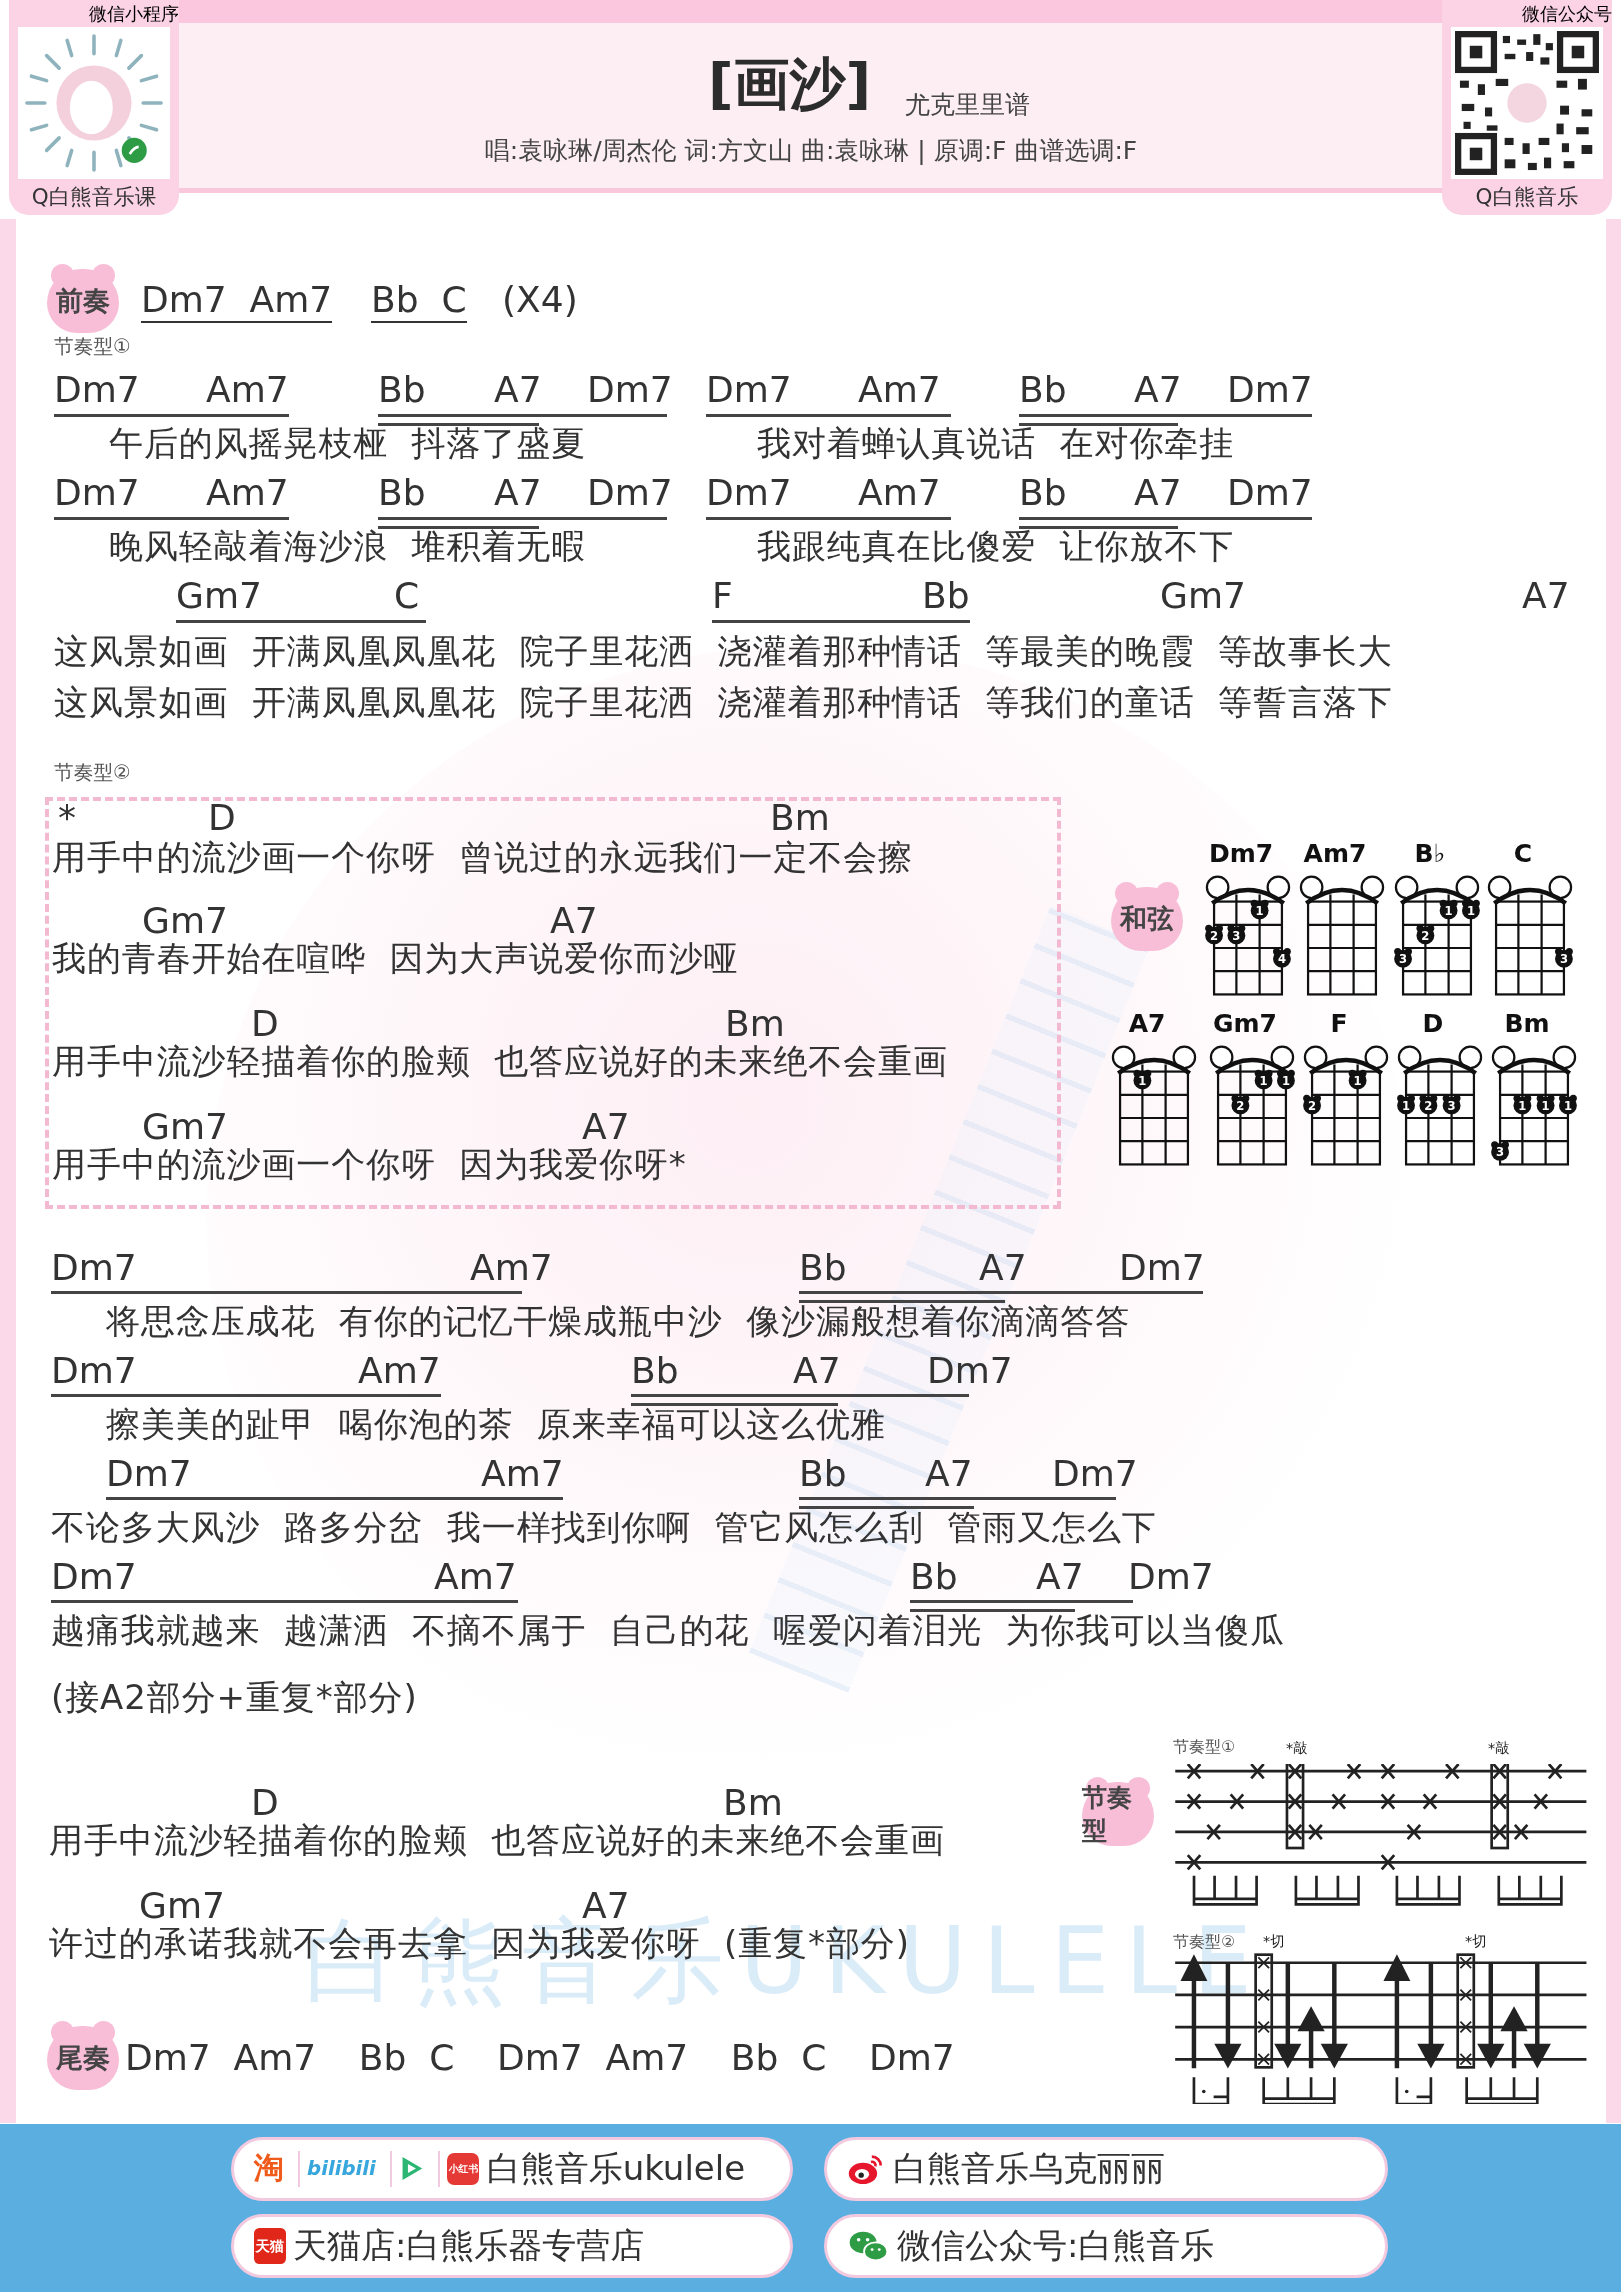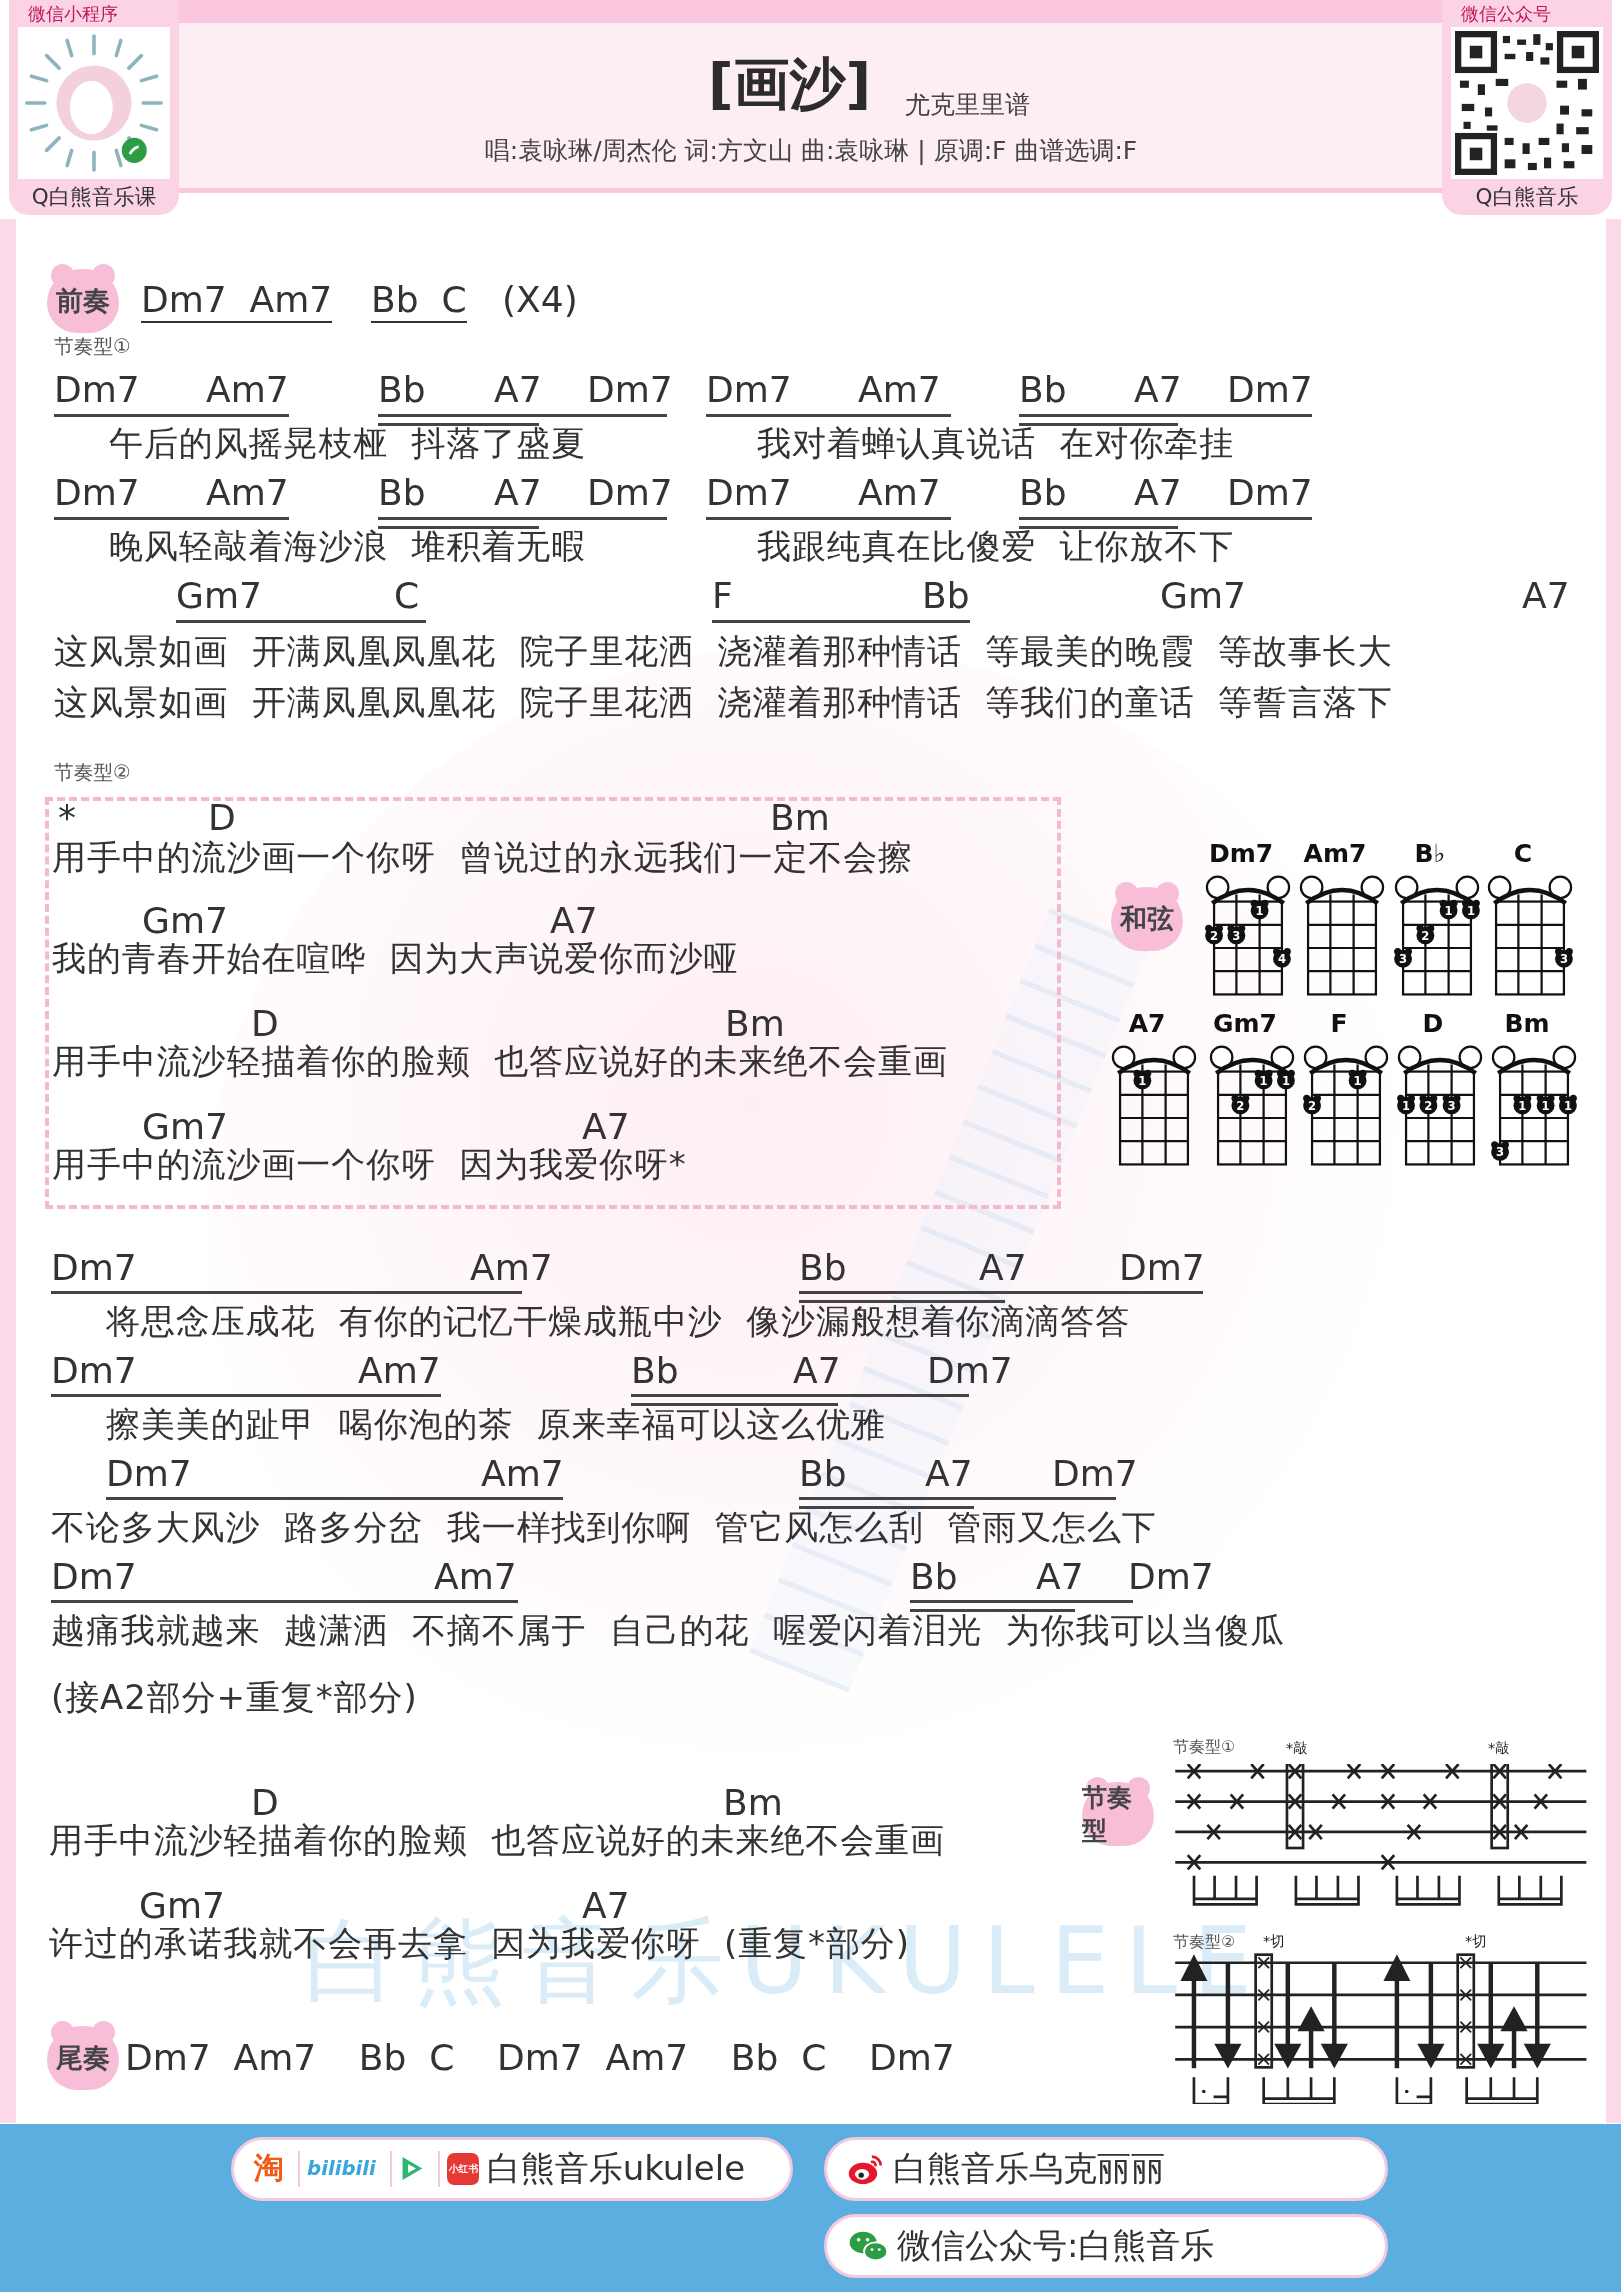--- a/index.html
+++ b/index.html
@@ -46,22 +46,22 @@
     position: absolute; left: 54px; top: 23px; width: 1522px; height: 170px;
     background: #fdeef4; border-bottom: 5.4px solid #f9c8dc;
   }
   .qr-box {
     position: absolute; top: 0; width: 170px; height: 215px;
     background: #fbd3e4; border-radius: 0 0 19.7px 19.7px;
   }
   .qr-box.left { left: 9px; }
   .qr-box.right { left: 1442px; }
   .qr-label {
-    position: absolute; top: 1.8px; left: 0; width: 100%; text-align: left;
-    font-size: 18px; color: #be185d; padding-left: 19px;
+    position: absolute; top: 1.8px; left: 0; width: 100%; text-align: right;
+    font-size: 18px; color: #000000; padding-left: 19px;
   }
   .qr-img {
     position: absolute; left: 9px; top: 27px; width: 152px; height: 152px;
     background: #fff;
   }
   .qr-search {
     position: absolute; bottom: 3.6px; left: 0; width: 100%; text-align: center;
     font-size: 21.5px; color: #333;
   }
   .title {
@@ -716,20 +716,24 @@
   <div class="pill" style="left:824px; top:12.5px; width:564px;">
     <svg class="ic ic-weibo" viewBox="0 0 44 40">
         <ellipse cx="18" cy="25" rx="16" ry="12" fill="#e6162d"></ellipse>
         <ellipse cx="17" cy="26" rx="8" ry="6" fill="#fff"></ellipse>
         <circle cx="16" cy="27" r="3" fill="#222"></circle>
         <path d="M28 6 a10 10 0 0 1 10 10" stroke="#e6162d" stroke-width="3" fill="none"></path>
         <path d="M27 12 a4 4 0 0 1 5 5" stroke="#e6162d" stroke-width="3" fill="none"></path>
       </svg>
     <span>白熊音乐乌克丽丽</span>
   </div>
+  <div class="pill" style="left:231px; top:90px; width:562px;">
+    <span class="ic ic-tmall">天猫</span>
+    <span>天猫店:白熊乐器专营店</span>
+  </div>
   <div class="pill" style="left:824px; top:90px; width:564px;">
     <svg class="ic ic-wechat" viewBox="0 0 48 40">
         <ellipse cx="18" cy="16" rx="15" ry="12" fill="#2e9b45"></ellipse>
         <ellipse cx="32" cy="26" rx="13" ry="10" fill="#2e9b45" stroke="#fff" stroke-width="2"></ellipse>
         <circle cx="13" cy="13" r="2" fill="#fff"></circle>
         <circle cx="23" cy="13" r="2" fill="#fff"></circle>
         <circle cx="28" cy="24" r="1.6" fill="#fff"></circle>
         <circle cx="36" cy="24" r="1.6" fill="#fff"></circle>
       </svg>
     <span>微信公众号:白熊音乐</span>

